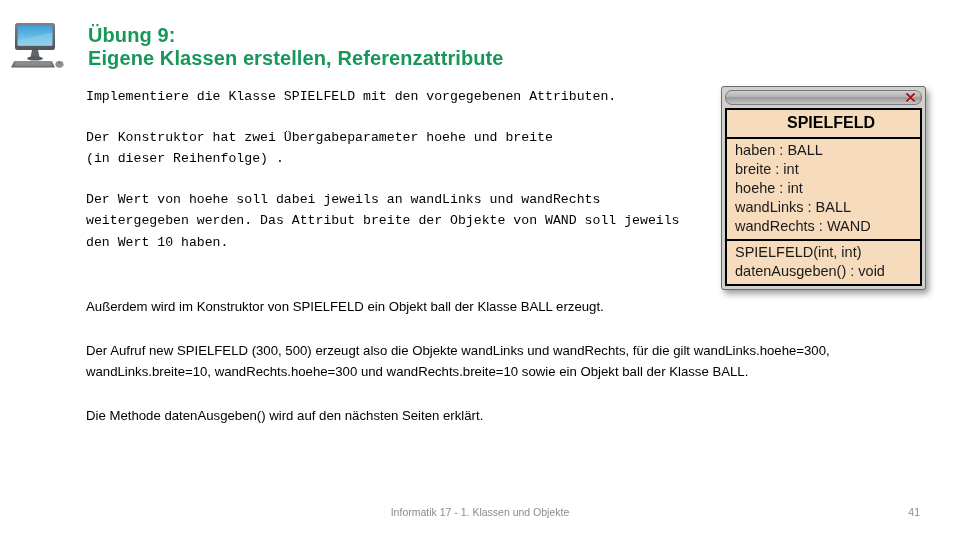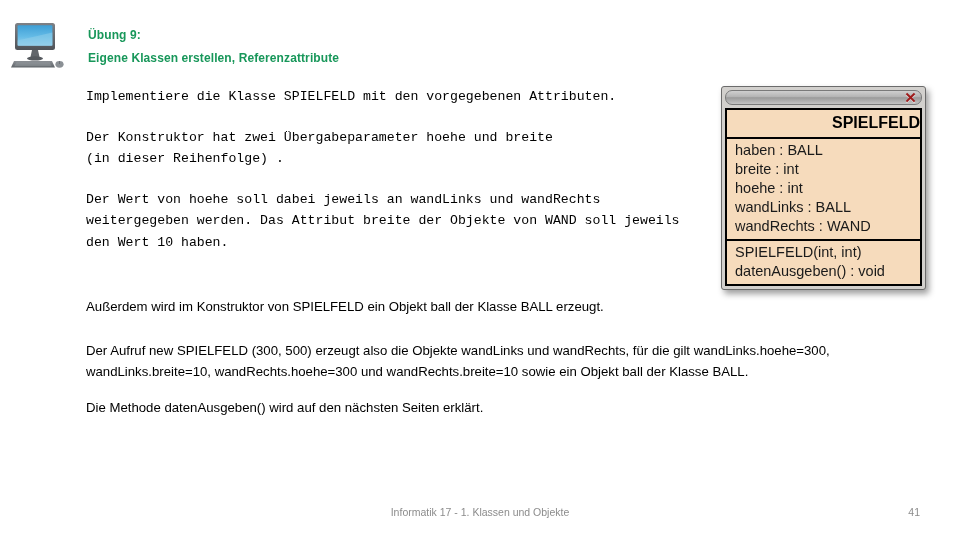--- a/index.html
+++ b/index.html
@@ -28,21 +28,21 @@
   
   #slide-header {
     position: absolute;
     left: 88px;
     top: 24px;
     width: 620px;
   }
   .header-line {
     color: #18975A;
     font-weight: bold;
-    font-size: 12px;
+    font-size: 20px;
     line-height: 23px;
     letter-spacing: 0.1px;
     white-space: nowrap;
   }
 
   
   #body-copy {
     position: absolute;
     left: 86px;
     top: 86px;
@@ -54,21 +54,21 @@
     color: #000000;
     margin: 0 0 16px 0;
     white-space: pre-line;
   }
   .para.narrow { width: 600px; font-family: Liberation Mono, monospace; }
   .para.wide   { width: 836px; }
   .para.p1 { margin-bottom: 19px; }
   .para.p2 { margin-bottom: 19px; }
   .para.p3 { margin-bottom: 22px; }
   .para.p4 { margin-bottom: 22px; margin-top: 43px; }
-  .para.p5 { margin-bottom: 14px; }
+  .para.p5 { margin-bottom: 22px; }
   .para.p6 { margin-bottom: 0; }
 
   
   #uml-window {
     position: absolute;
     left: 721px;
     top: 86px;
     width: 205px;
     background: #d2d0cd;
     border: 1px solid #6b6b6b;
@@ -100,21 +100,21 @@
     text-shadow: 0 1px 0 rgba(255,255,255,0.55);
     cursor: pointer;
   }
   #uml-class-box {
     margin-top: 3px;
     border: 2px solid #000000;
     background: #F6DBBC;
     box-sizing: border-box;
   }
   #uml-class-name {
-    text-align: right;
+    text-align: center;
     font-weight: bold;
     font-size: 16px;
     line-height: 24px;
     padding: 1px 0 2px 15px;
     border-bottom: 2px solid #000000;
     color: #000000;
   }
   .uml-compartment {
     padding: 2px 0 3px 8px;
   }

